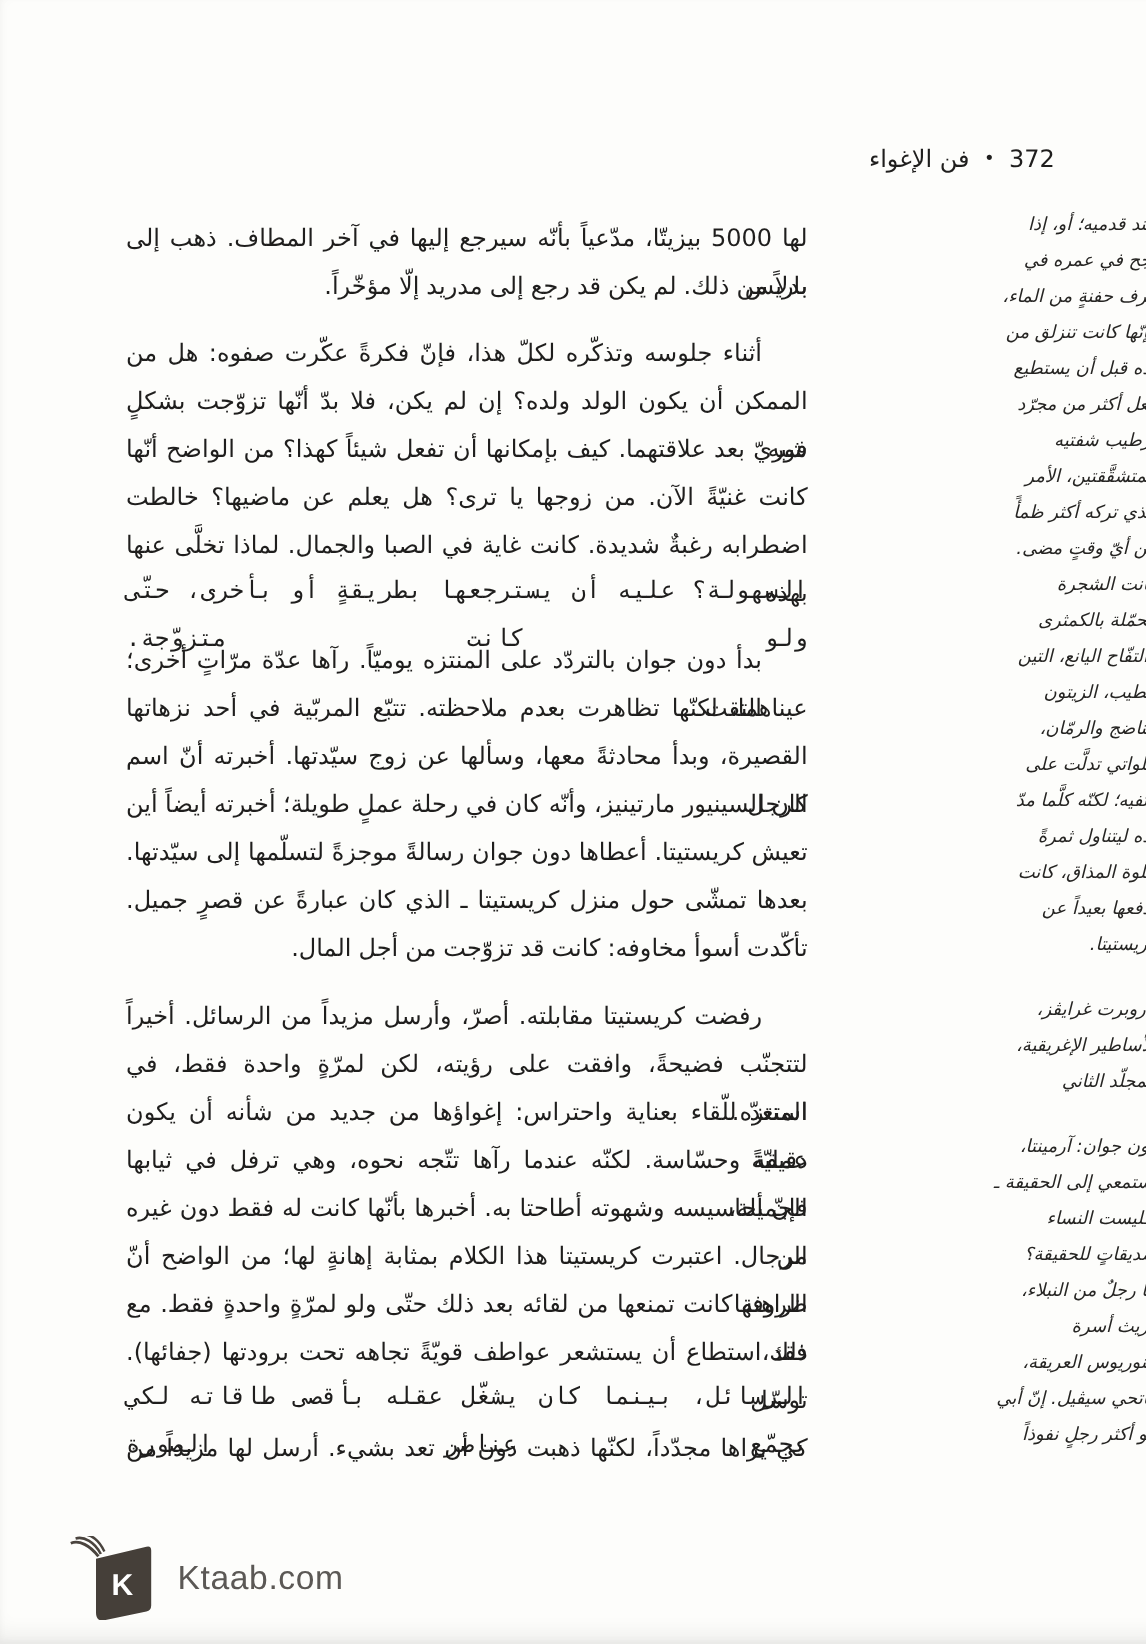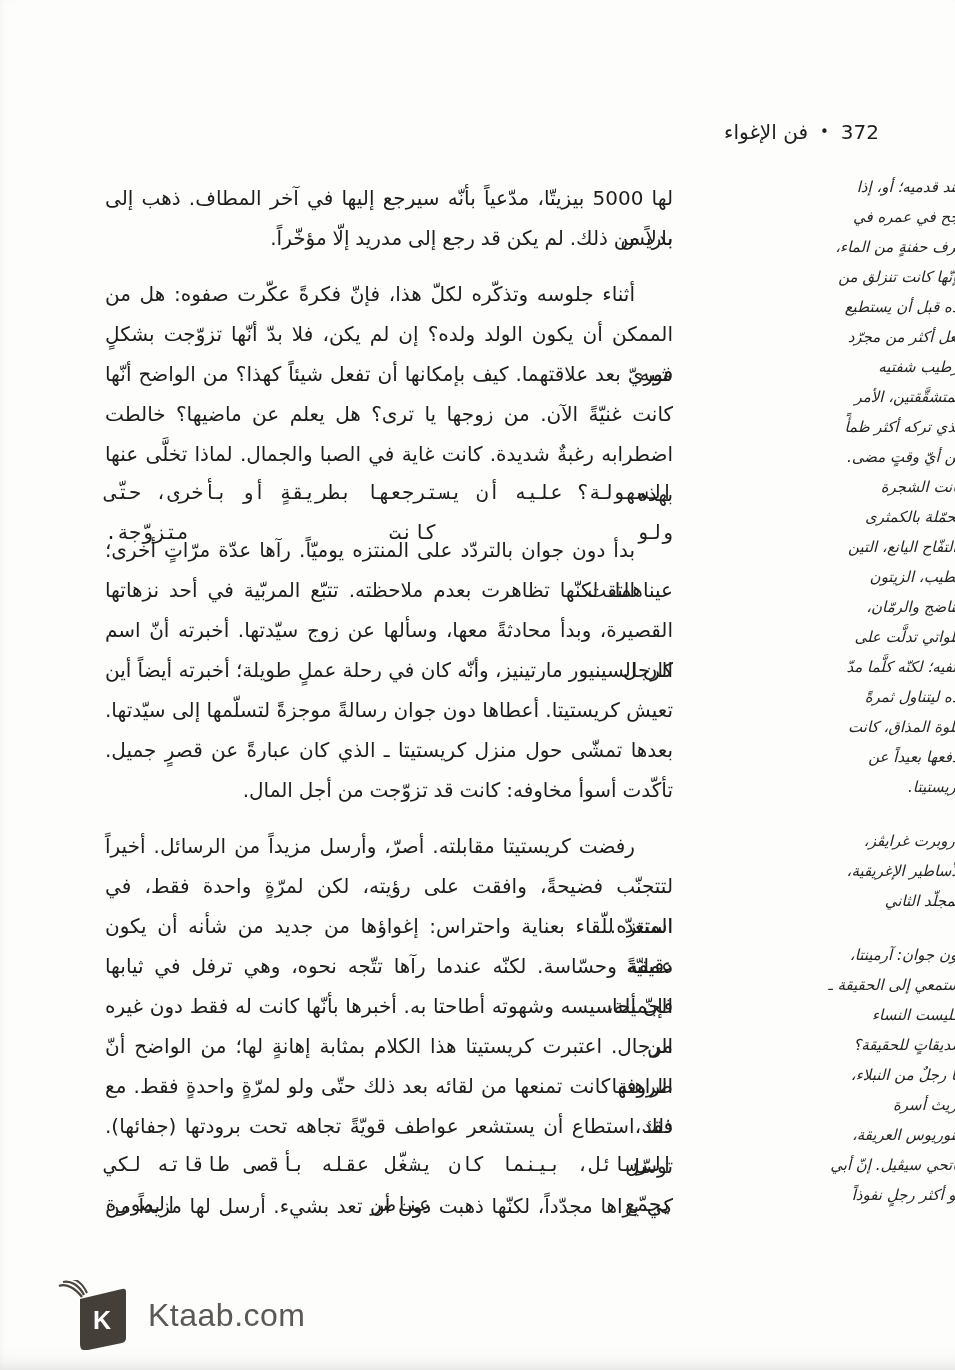--- a/index.html
+++ b/index.html
@@ -47,21 +47,21 @@
   }
   .mblock + .mblock{margin-top:24px;font-style:italic;}
   .mblock .line{text-align:right;white-space:nowrap;}
   
   .footer{
     position:absolute;left:56px;top:1280px;
     display:flex;align-items:center;gap:16px;
   }
   .brand{
     font-family:"Liberation Sans",sans-serif;
-    font-size:32px;color:#5b5855;letter-spacing:0.5px;
+    font-size:28px;color:#5b5855;letter-spacing:0.5px;
   }
 </style>
 </head>
 <body>
 
 <div class="page">
 
   <div class="header" dir="rtl">
     <span class="pageno">372</span><span class="bullet">•</span><span class="title">فن الإغواء</span>
   </div>

